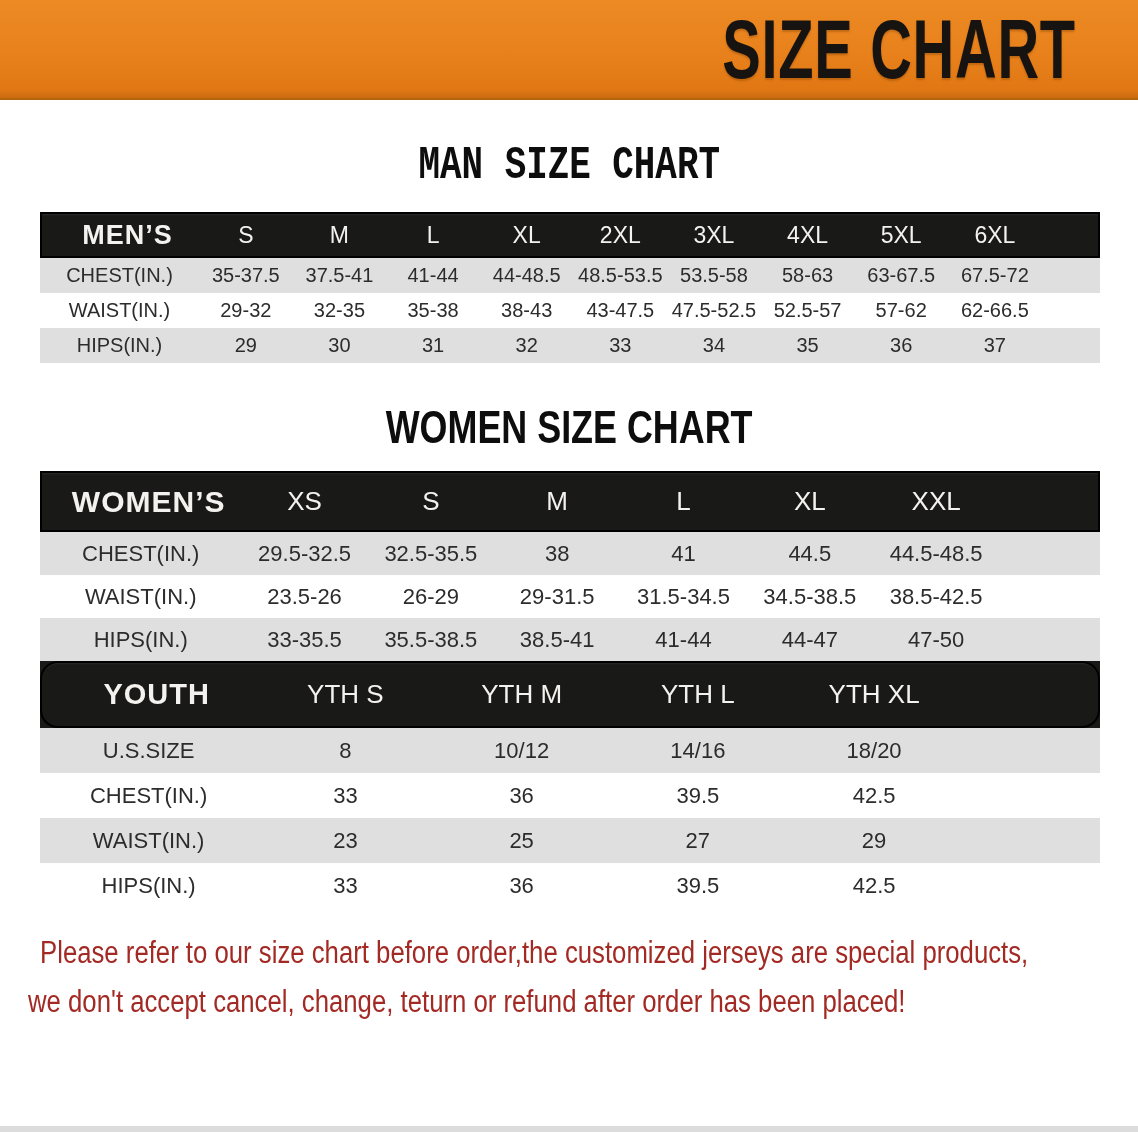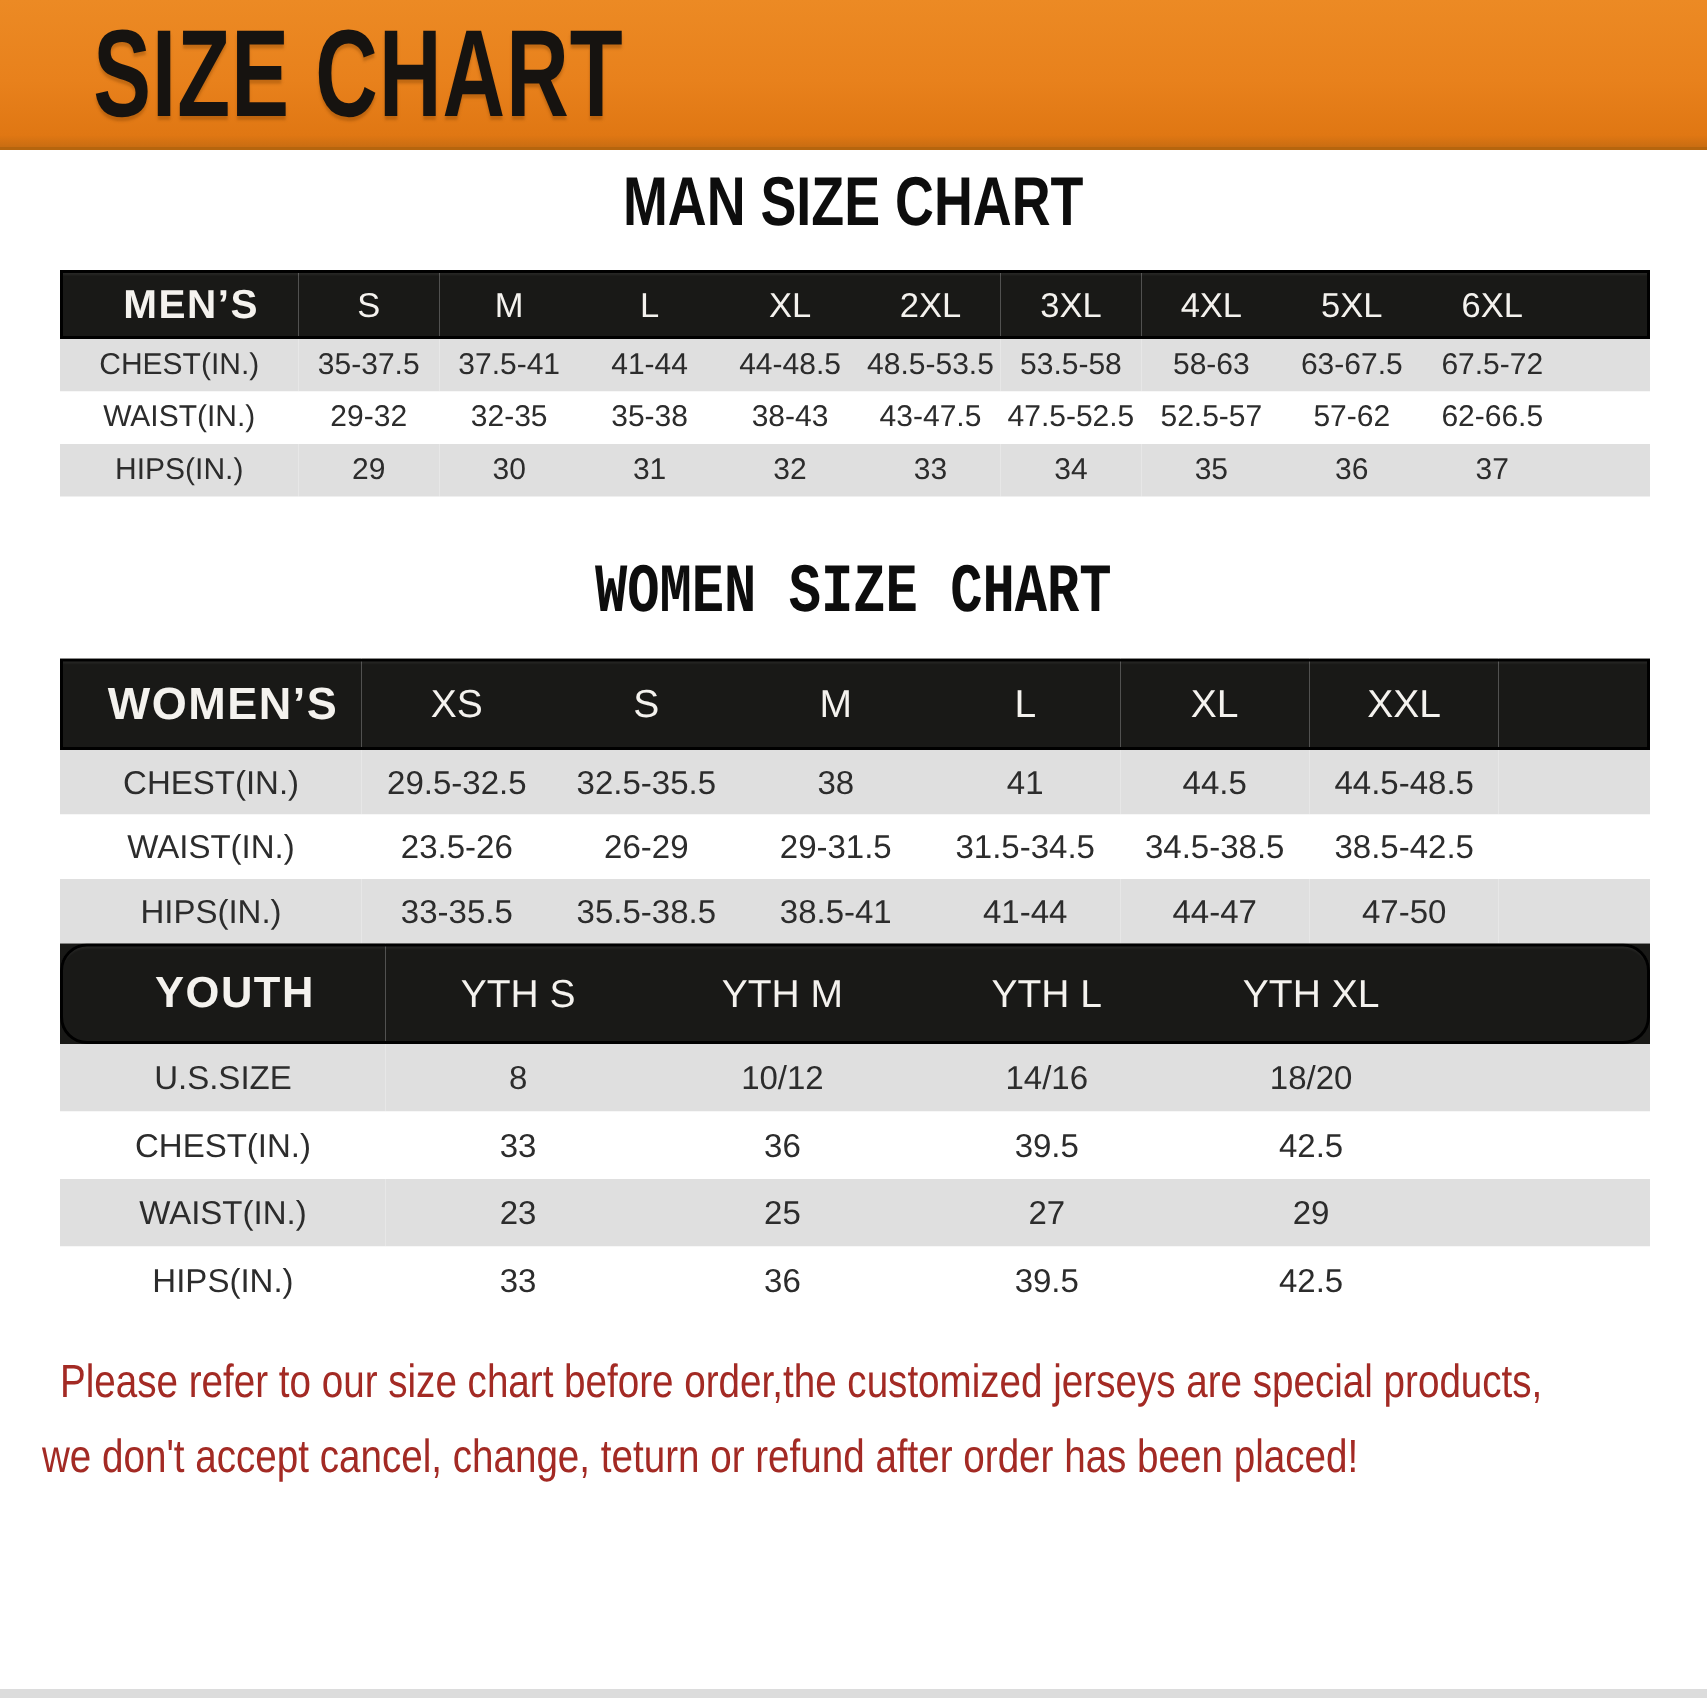--- a/index.html
+++ b/index.html
@@ -9,21 +9,21 @@
     background: #ffffff;
     font-family: "Liberation Sans", "DejaVu Sans", sans-serif;
     overflow: hidden;
     position: relative;
   }
 
   
   .banner {
     height: 100px;
     background: linear-gradient(#ec8a24 0%, #e8811c 55%, #e07713 92%, #c96d12 100%);
-    display: flex; align-items: center; justify-content: flex-start;
+    display: flex; align-items: center; justify-content: flex-end;
     border-bottom: 2px solid #b5650e;
   }
   .banner-title {
     display: inline-block;
     font-size: 78px;
     font-weight: 800;
     color: #161310;
     letter-spacing: 1px;
     transform: scale(0.74, 1.06);
     transform-origin: center;
@@ -39,22 +39,22 @@
   .section-heading span {
     display: inline-block;
     font-size: 46px;
     font-weight: 800;
     color: #0d0d0d;
     transform: scaleX(0.78);
     transform-origin: center;
     white-space: nowrap;
     letter-spacing: 0px;
   }
-  .sec-men   .section-heading { margin: 11px 0 23px; }
-  .sec-women .section-heading { margin: 41px 0 21px; font-family: Liberation Mono, monospace; }
+  .sec-men   .section-heading { margin: 43px 0 23px; font-family: Liberation Mono, monospace; }
+  .sec-women .section-heading { margin: 41px 0 21px; }
   .sec-youth .section-heading { margin: 51px 0 27px; }
 
   
   table.size-table {
     width: 1060px;
     margin: 0 38px 0 40px;
     border-collapse: collapse;
     table-layout: fixed;
   }
   table.size-table thead tr {

